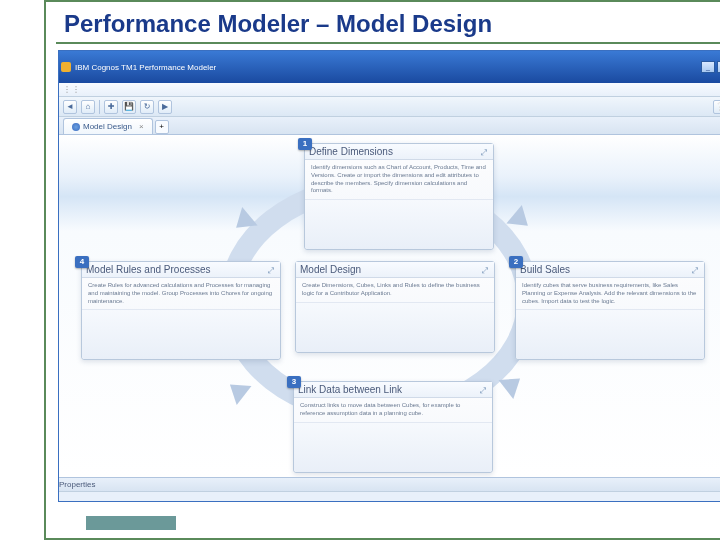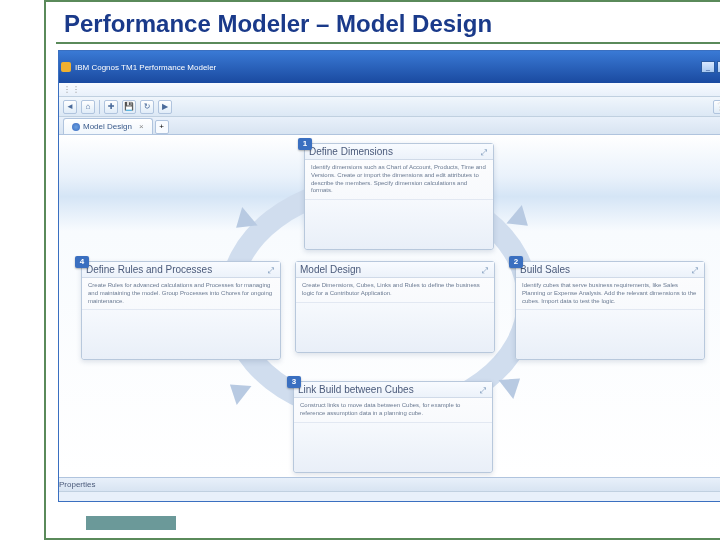--- a/index.html
+++ b/index.html
@@ -132,31 +132,31 @@
           <div class="card-title">Build Sales</div>
           <div class="exp-ic">⤢</div>
         </div>
         <div class="card-body">Identify cubes that serve business requirements, like Sales Planning or Expense Analysis. Add the relevant dimensions to the cubes. Import data to test the logic.</div>
         <div class="card-pad"></div>
       </div>
 
       <div class="card c3">
         <div class="num-badge">3</div>
         <div class="card-head">
-          <div class="card-title">Link Build between Cubes</div>
+          <div class="card-title">Link Data between Link</div>
           <div class="exp-ic">⤢</div>
         </div>
         <div class="card-body">Construct links to move data between Cubes, for example to reference assumption data in a planning cube.</div>
         <div class="card-pad"></div>
       </div>
 
       <div class="card c4">
         <div class="num-badge">4</div>
         <div class="card-head">
-          <div class="card-title">Define Rules and Processes</div>
+          <div class="card-title">Model Rules and Processes</div>
           <div class="exp-ic">⤢</div>
         </div>
         <div class="card-body">Create Rules for advanced calculations and Processes for managing and maintaining the model. Group Processes into Chores for ongoing maintenance.</div>
         <div class="card-pad"></div>
       </div>
 
       <div class="card c5">
 
         <div class="card-head">
           <div class="card-title">Model Design</div>

